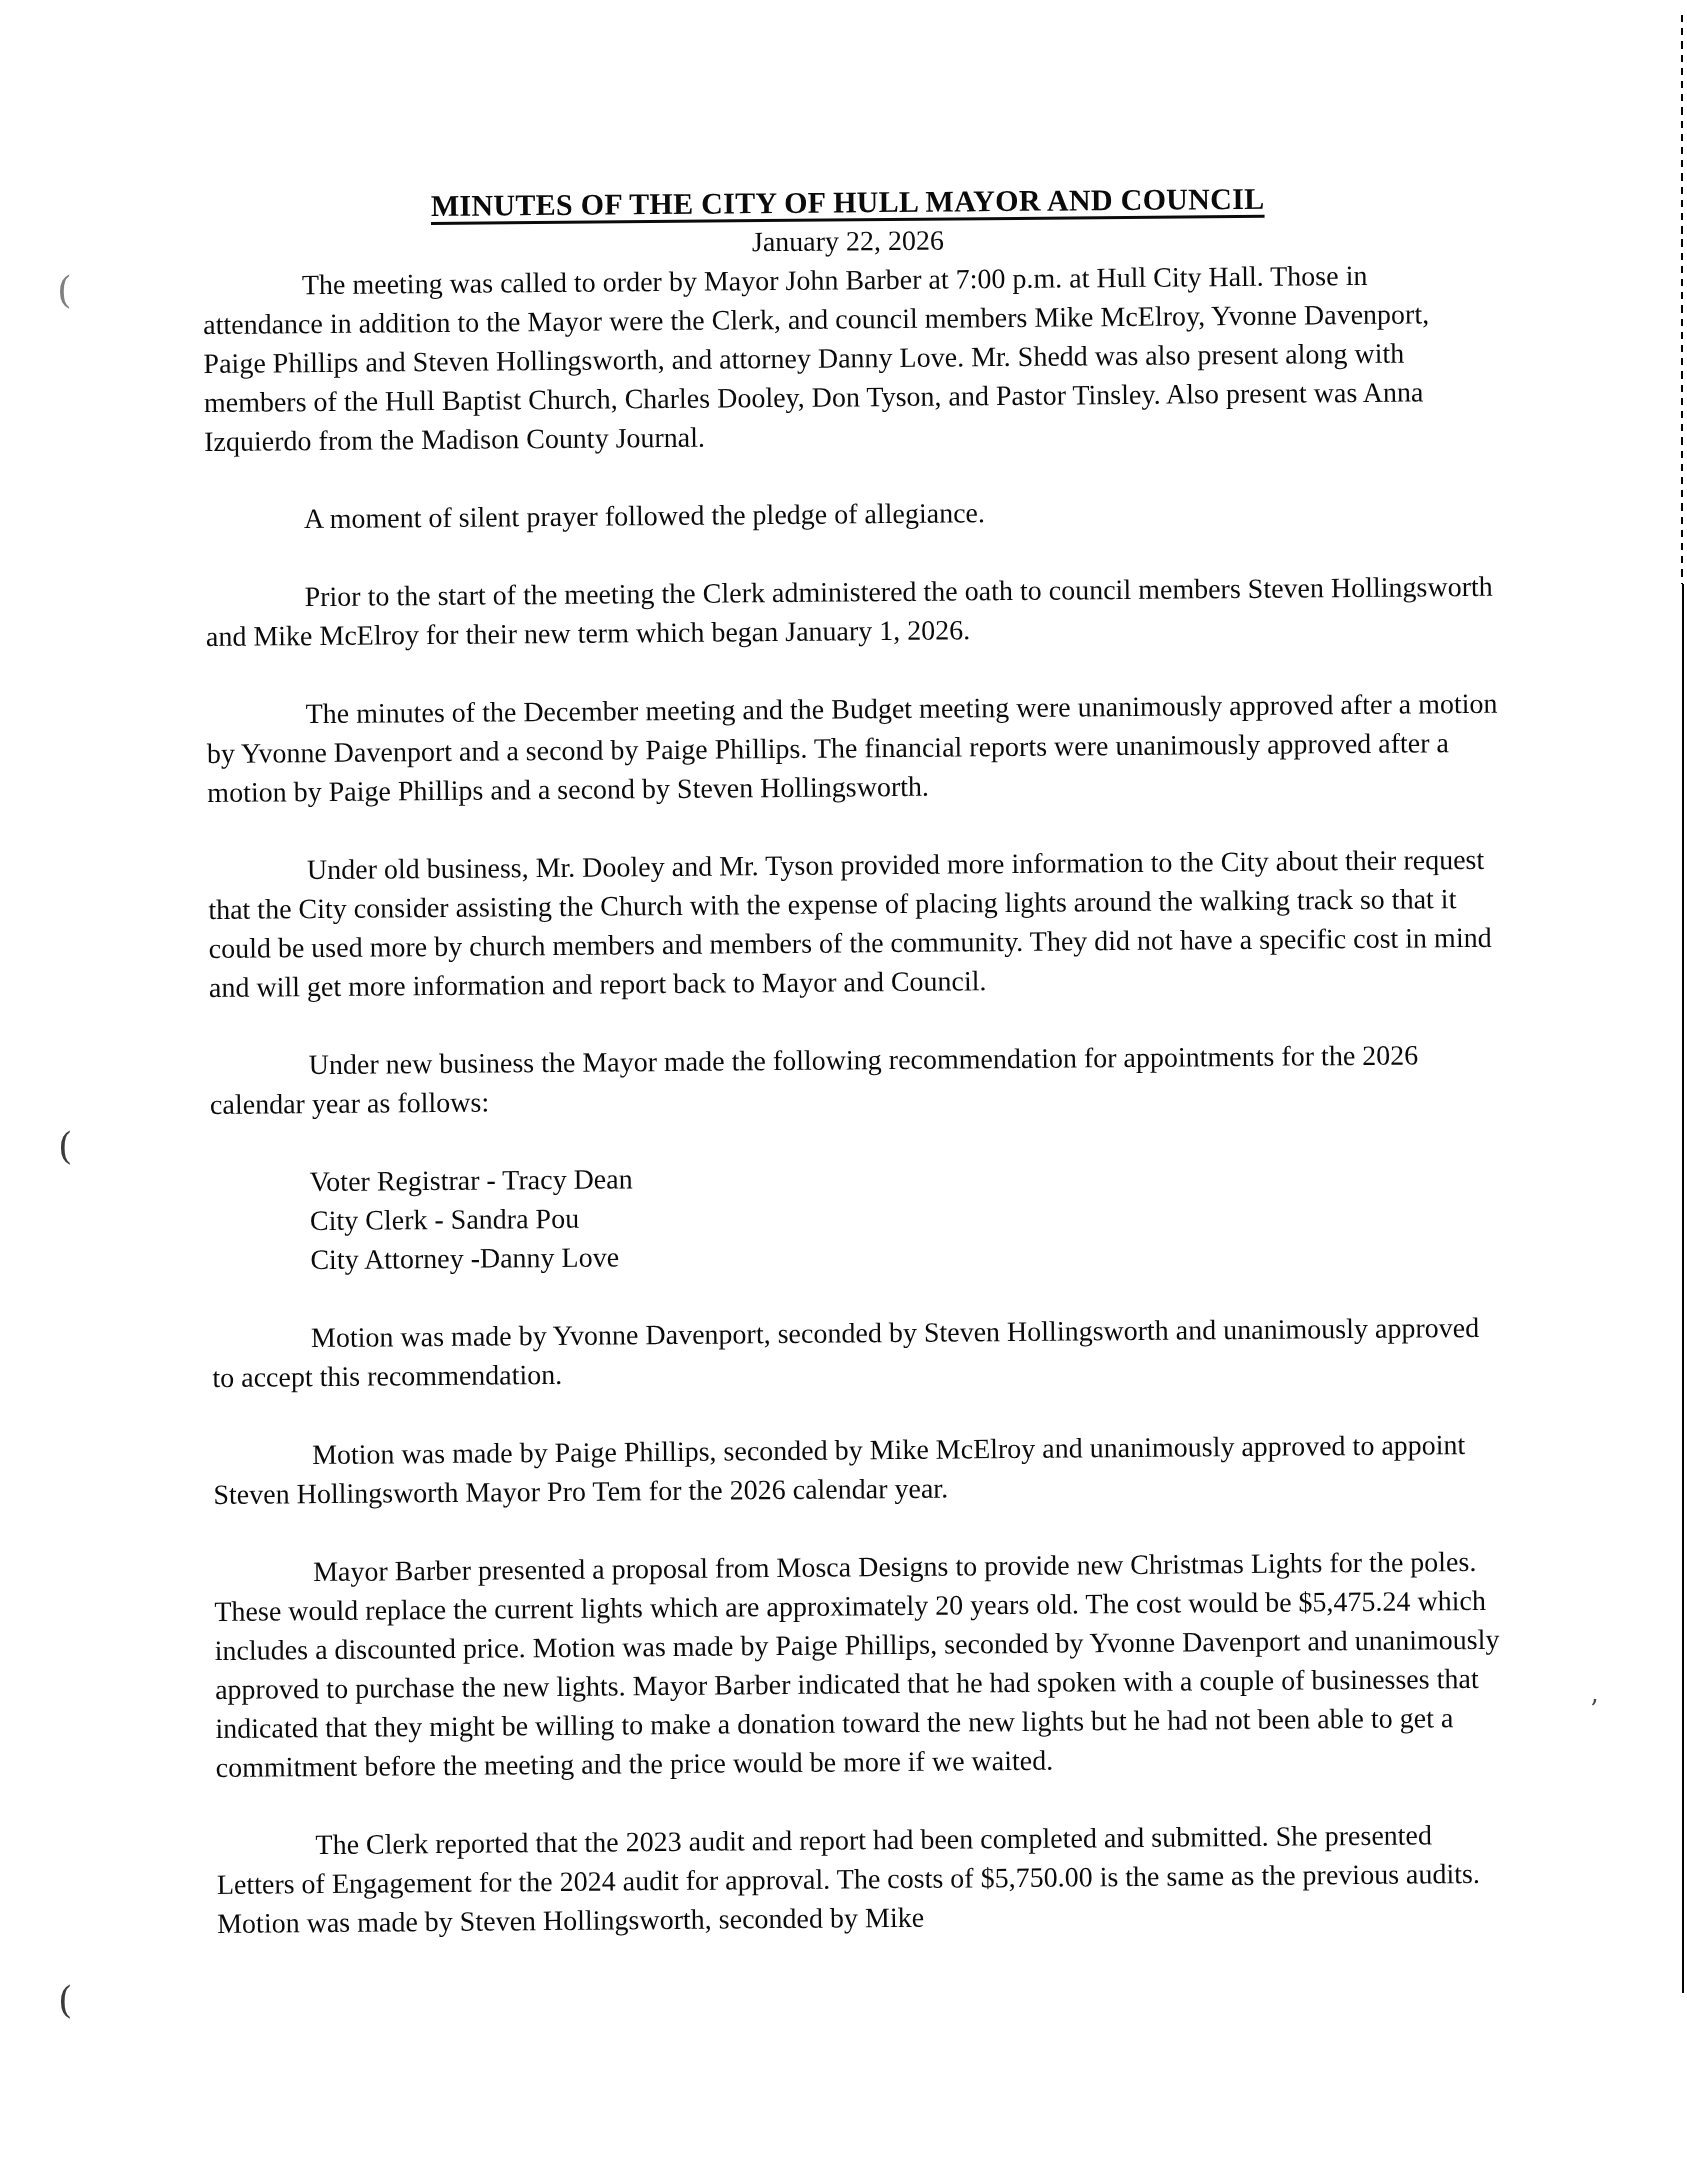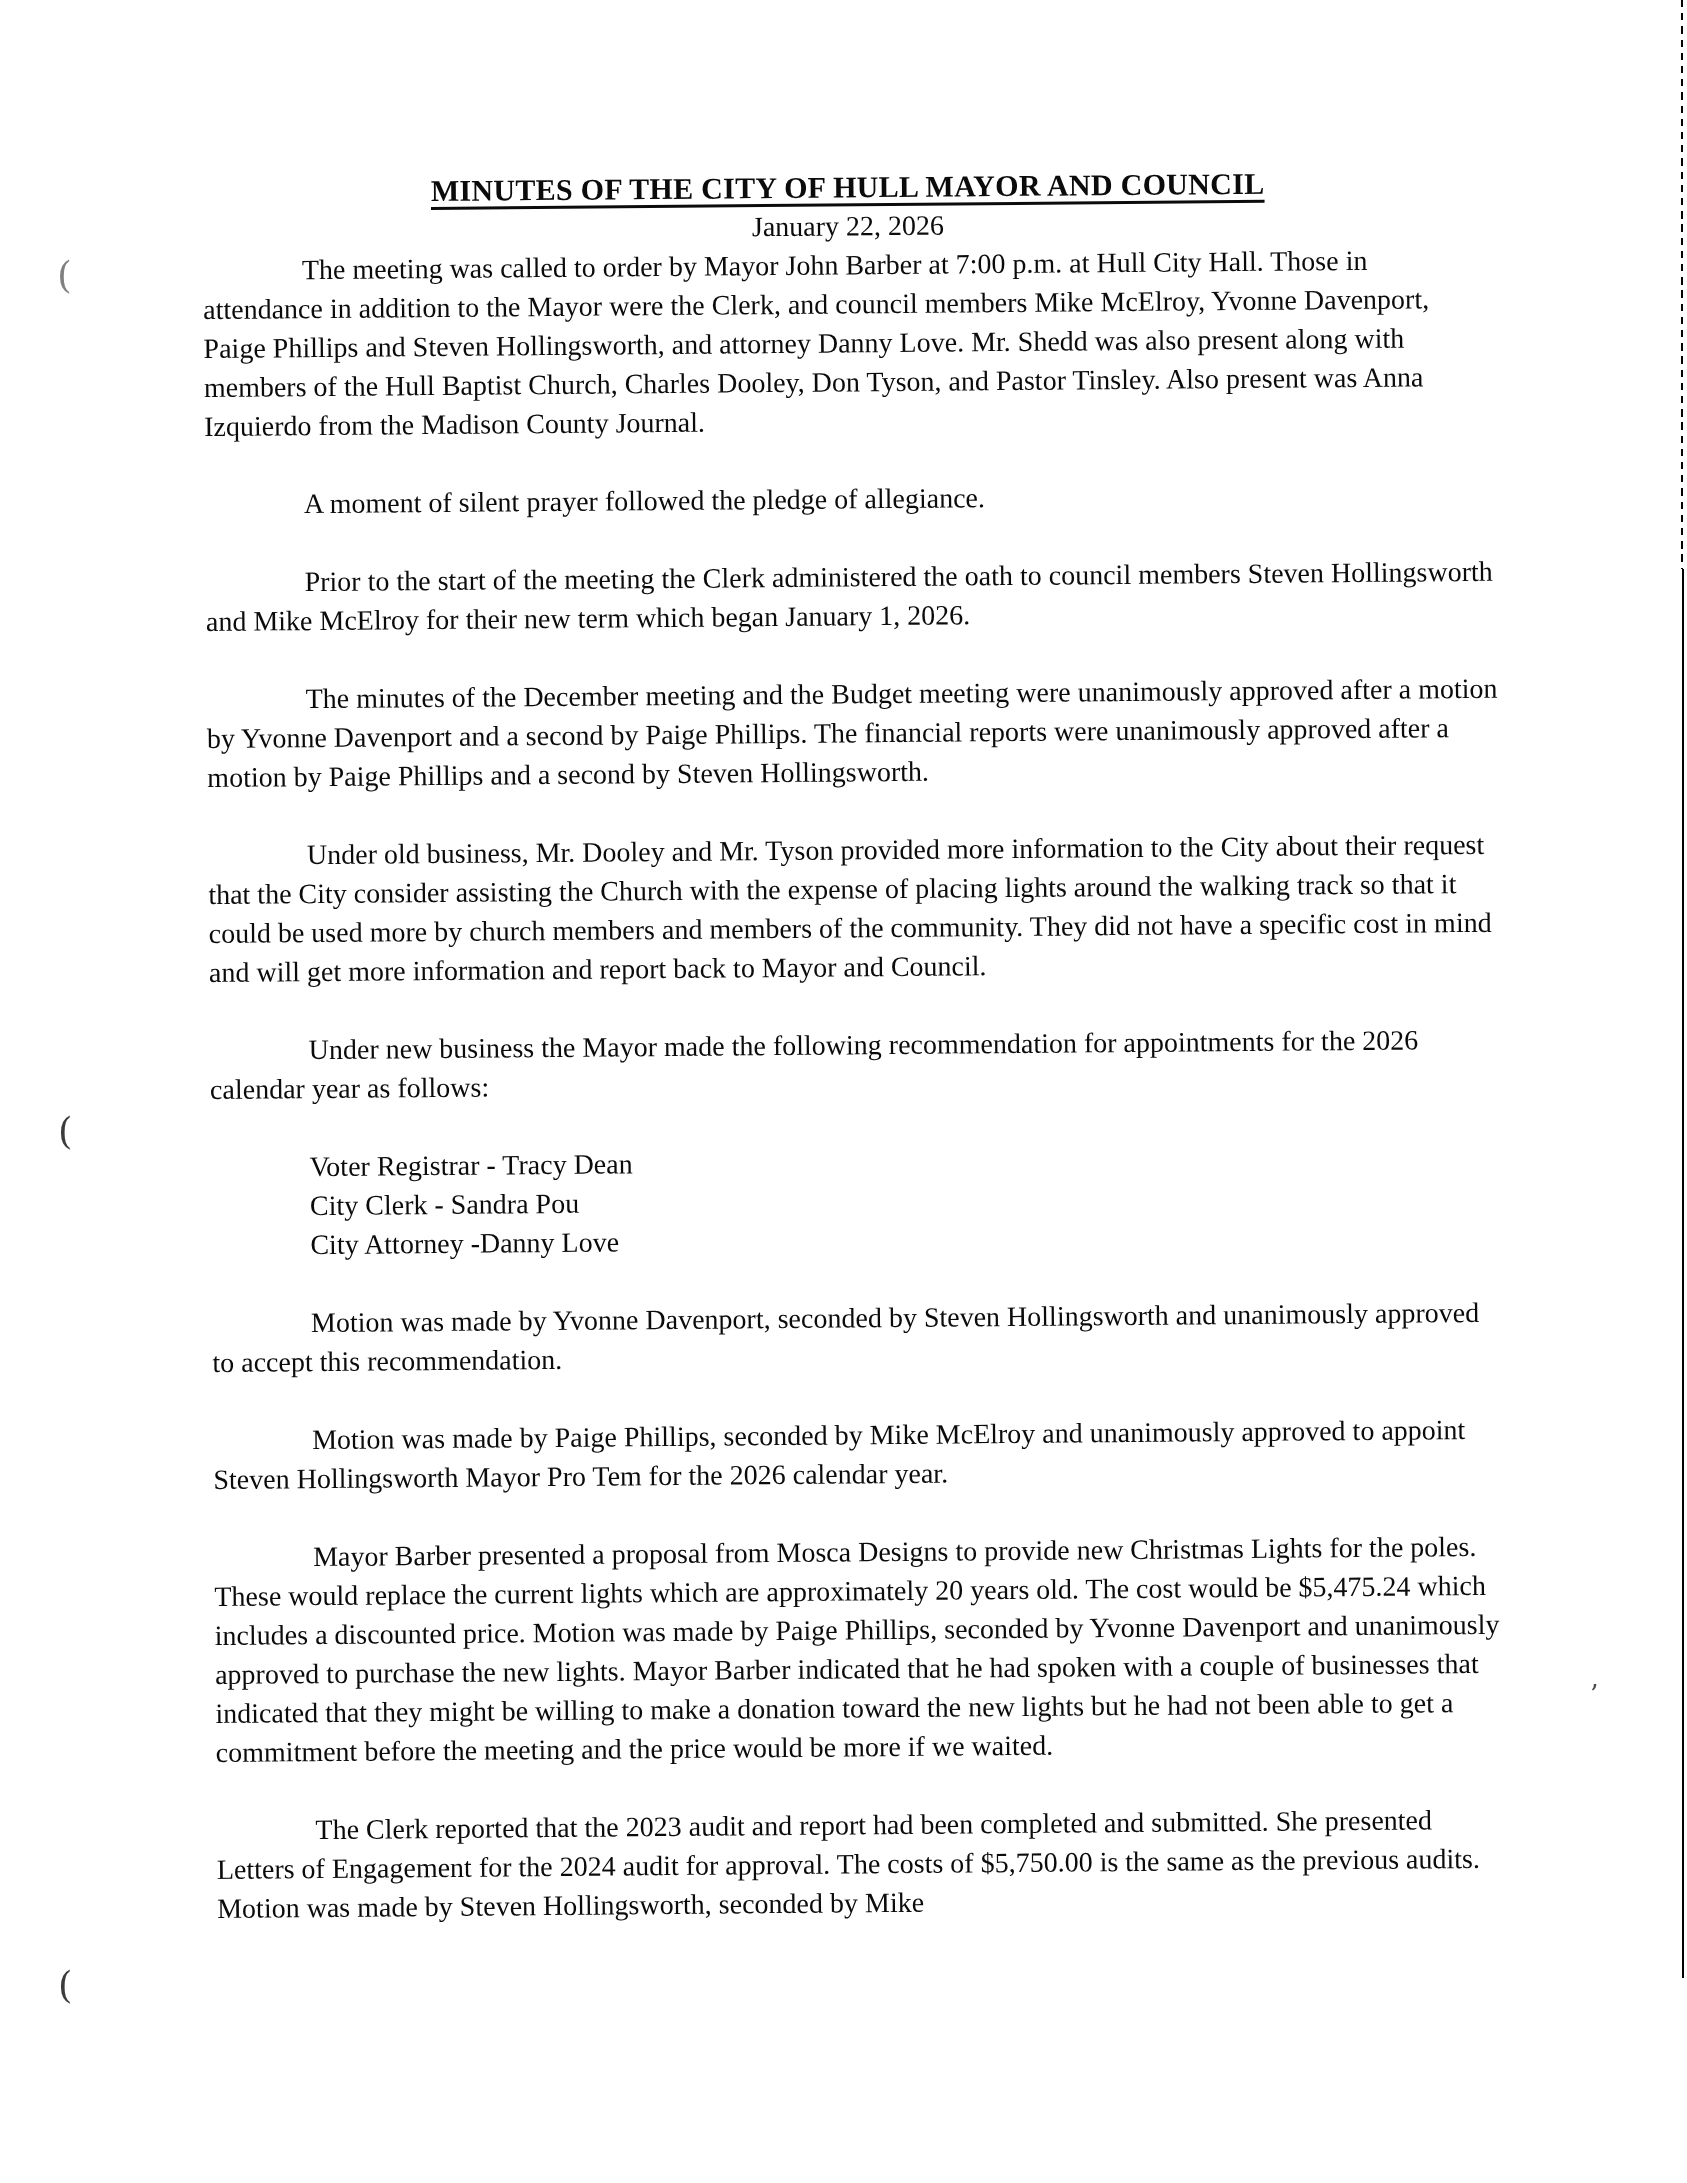--- a/index.html
+++ b/index.html
@@ -10,20 +10,21 @@
     background: #ffffff;
     overflow: hidden;
     font-family: "Liberation Serif", "DejaVu Serif", serif;
     color: #0b0b0b;
   }
   .page {
     position: relative;
     width: 1687px;
     height: 1874px;
     background: #ffffff;
+    margin-top: 15px;
   }
   .content {
     position: absolute;
     left: 202px;
     top: 173px;
     width: 1291px;
     transform: rotate(-0.5deg);
     transform-origin: 0 0;
   }
   .title {

